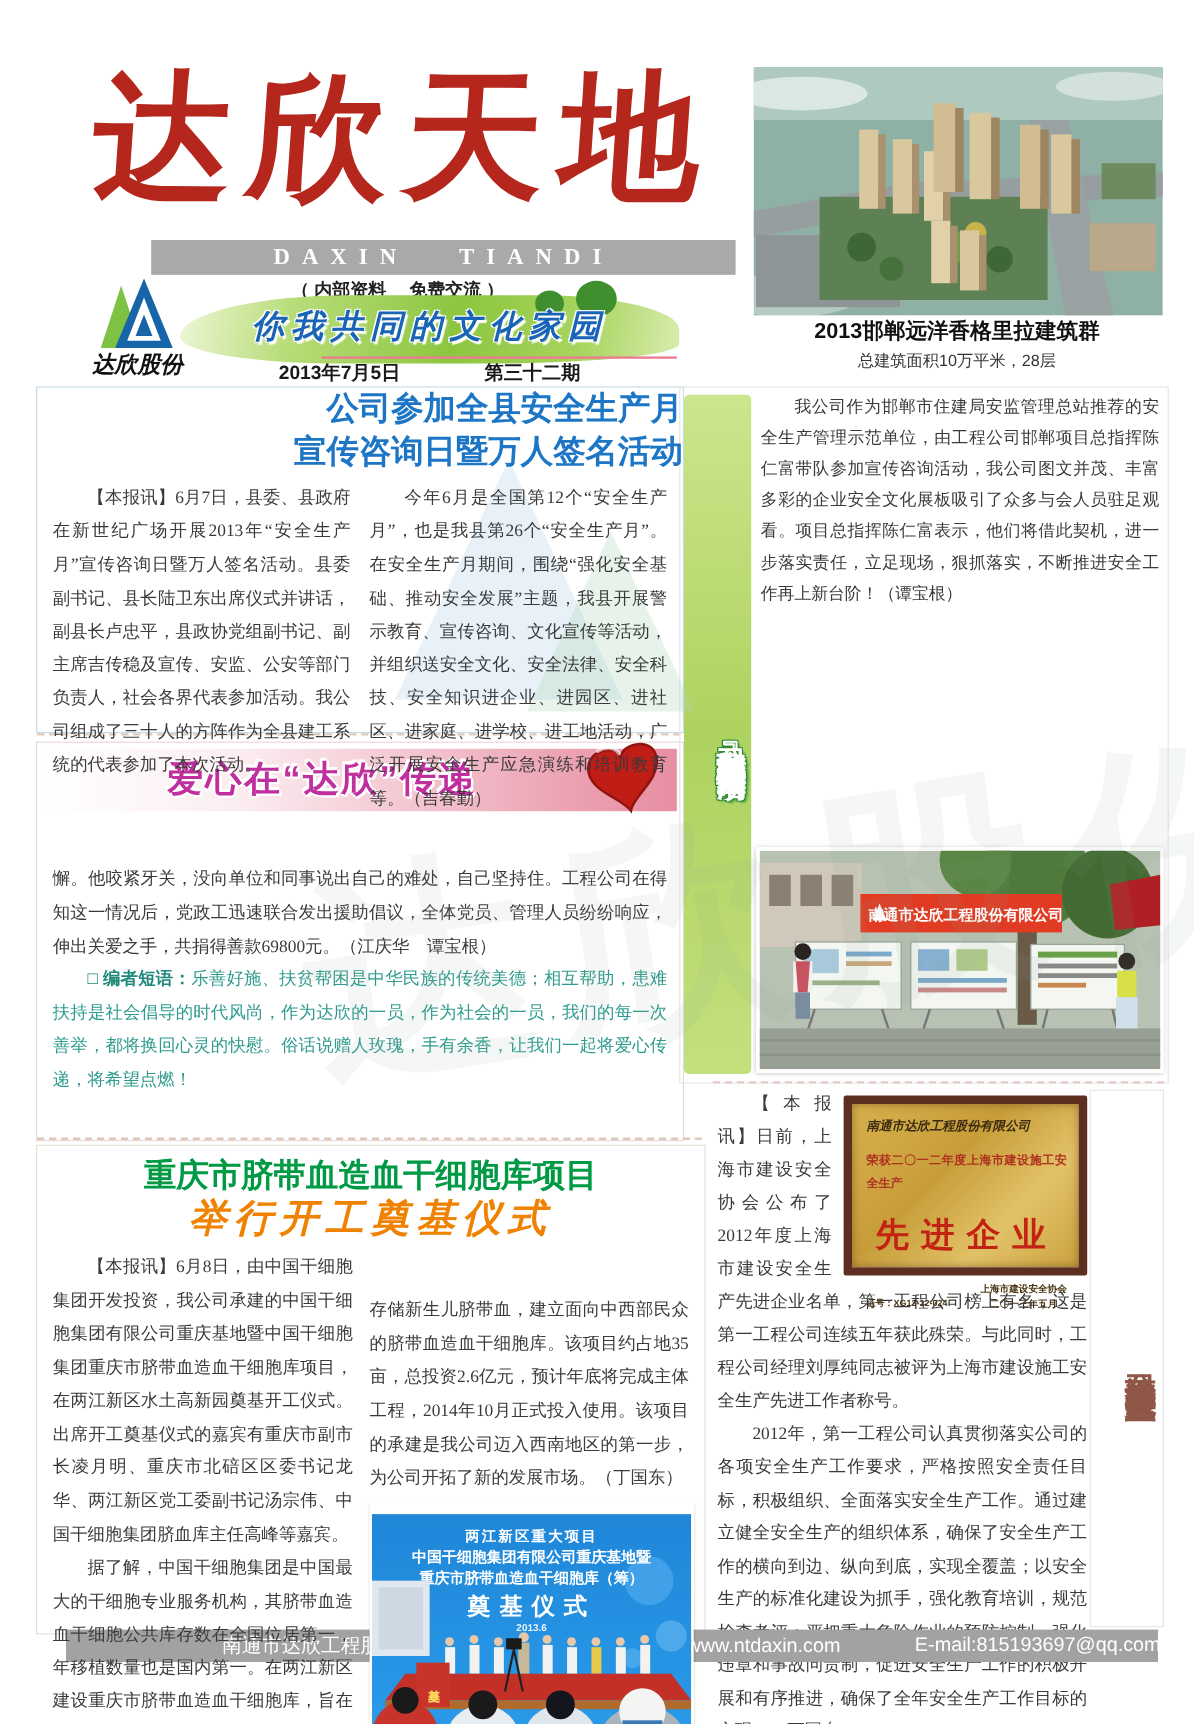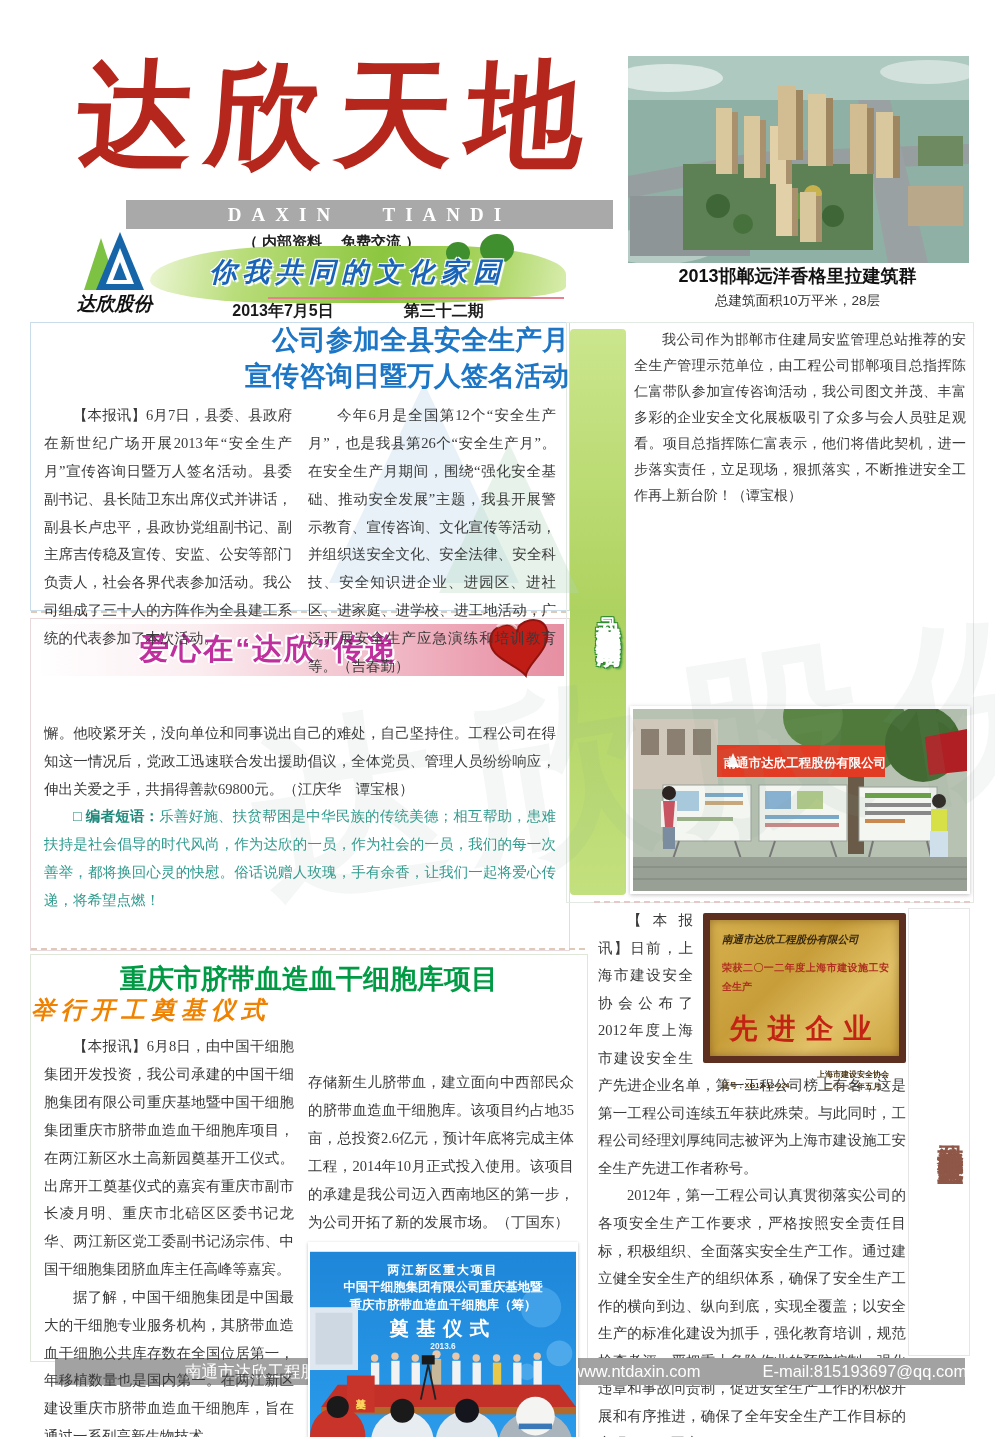--- a/index.html
+++ b/index.html
@@ -40,21 +40,21 @@
   
   .box{background:#fff;}
   .a1-box{left:30px;top:322px;width:538px;height:287px;border:1px solid #c9dcea;}
   .a2-box{left:30px;top:618px;width:538px;height:331px;border:1px solid #ead9dc;}
   .a3-box{left:30px;top:954px;width:556px;height:406px;border:1px solid #dfe8d8;}
 
   .a-title-blue{margin-top:0;text-align:right;font-size:27px;font-weight:bold;color:#1d76c5;
                 line-height:1.32;font-family:"Liberation Sans",sans-serif;position:relative;z-index:2;}
   .a-title-green{margin-top:8px;text-align:center;font-size:27px;font-weight:bold;color:#009a44;
                 line-height:1.2;font-family:"Liberation Sans",sans-serif;}
-  .a-title-orange{font-size:24px;font-weight:bold;font-style:italic;color:#ef8200;
+  .a-title-orange{text-align:center;font-size:32px;font-weight:bold;font-style:italic;color:#ef8200;
                 line-height:1.25;letter-spacing:6px;}
 
   .cols{display:flex;gap:16px;padding:8px 13px 0 13px;position:relative;z-index:2;}
   .col{flex:1;}
   .body-text{font-size:14.5px;line-height:1.92;text-align:justify;color:#3a3a3a;}
   .body-text p{margin:0;text-indent:2em;}
   .body-text p.noindent{text-indent:0;margin-top:36px;}
   .editor{color:#2f9b8e;}
   .editor b{color:#1f8a7c;}
 

